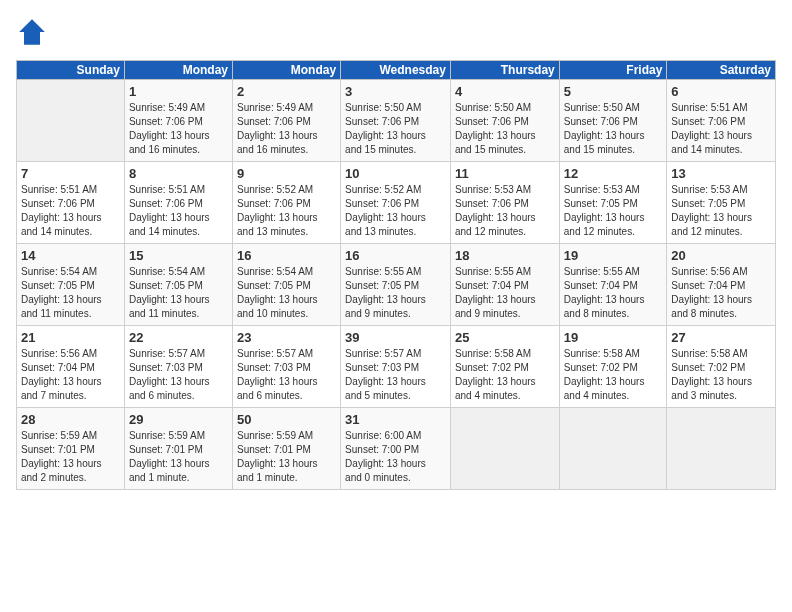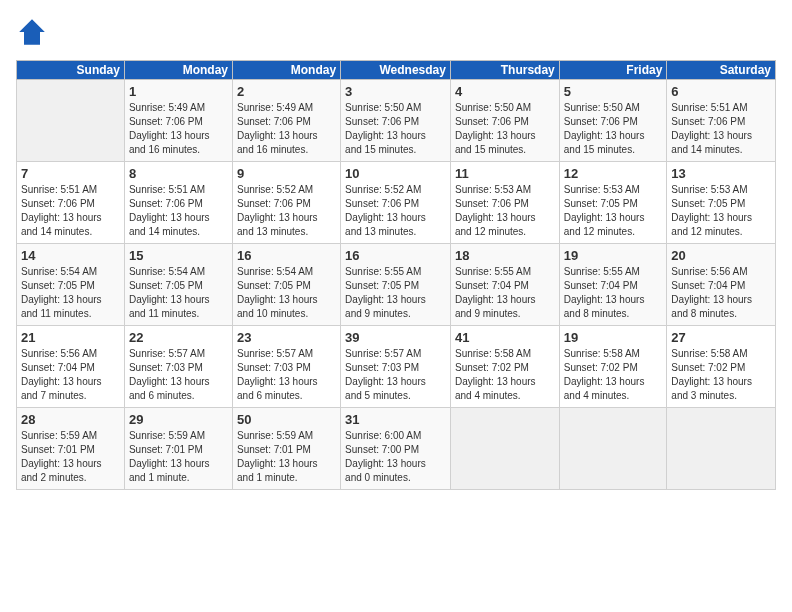--- a/index.html
+++ b/index.html
@@ -197,21 +197,21 @@
         </td>
         <td>
           <span class="day-number">23</span>
           <div class="cell-info">Sunrise: 5:57 AM<br>Sunset: 7:03 PM<br>Daylight: 13 hours<br>and 6 minutes.</div>
         </td>
         <td>
           <span class="day-number">39</span>
           <div class="cell-info">Sunrise: 5:57 AM<br>Sunset: 7:03 PM<br>Daylight: 13 hours<br>and 5 minutes.</div>
         </td>
         <td>
-          <span class="day-number">41</span>
+          <span class="day-number">25</span>
           <div class="cell-info">Sunrise: 5:58 AM<br>Sunset: 7:02 PM<br>Daylight: 13 hours<br>and 4 minutes.</div>
         </td>
         <td>
           <span class="day-number">19</span>
           <div class="cell-info">Sunrise: 5:58 AM<br>Sunset: 7:02 PM<br>Daylight: 13 hours<br>and 4 minutes.</div>
         </td>
         <td>
           <span class="day-number">27</span>
           <div class="cell-info">Sunrise: 5:58 AM<br>Sunset: 7:02 PM<br>Daylight: 13 hours<br>and 3 minutes.</div>
         </td>

